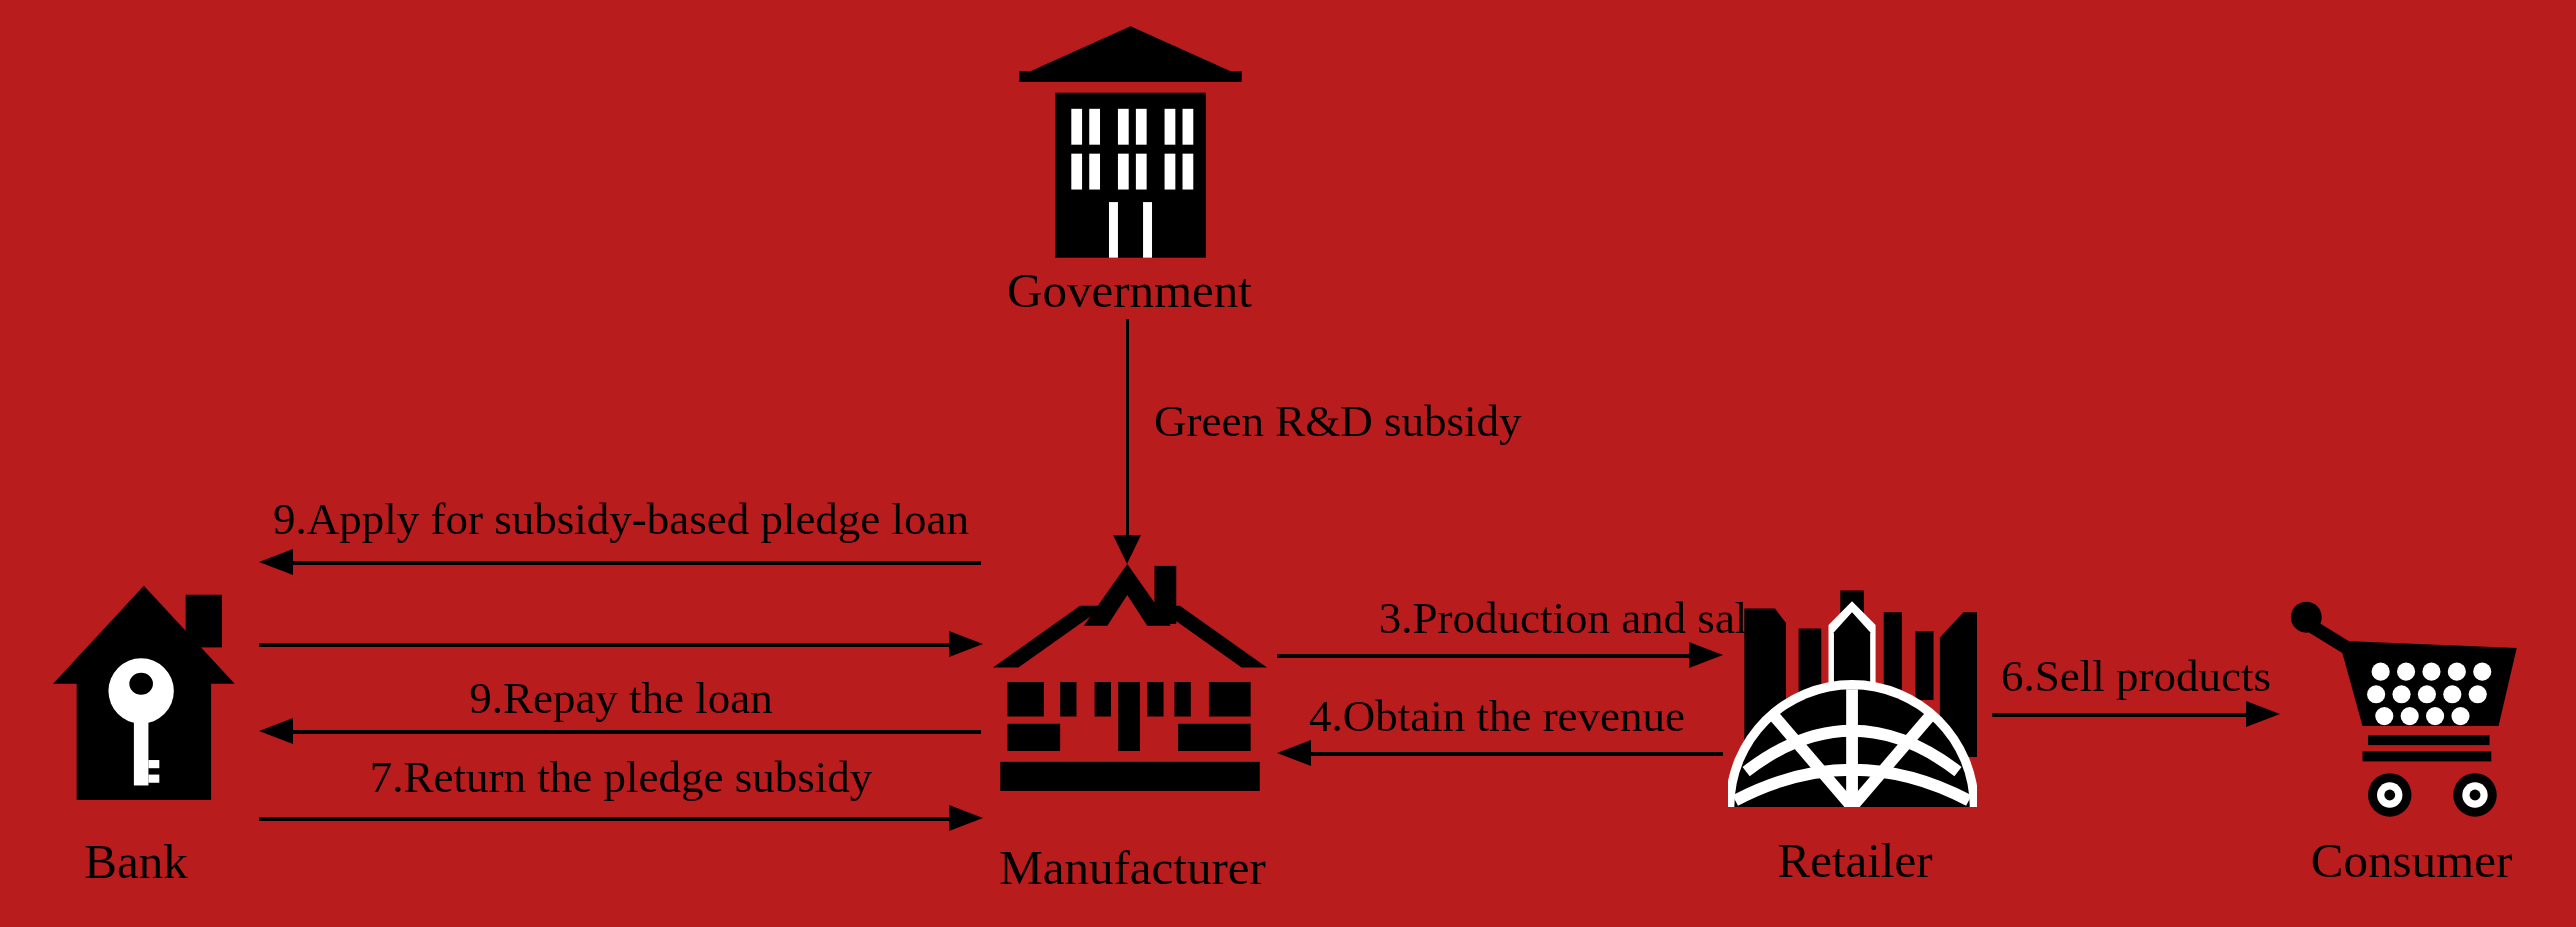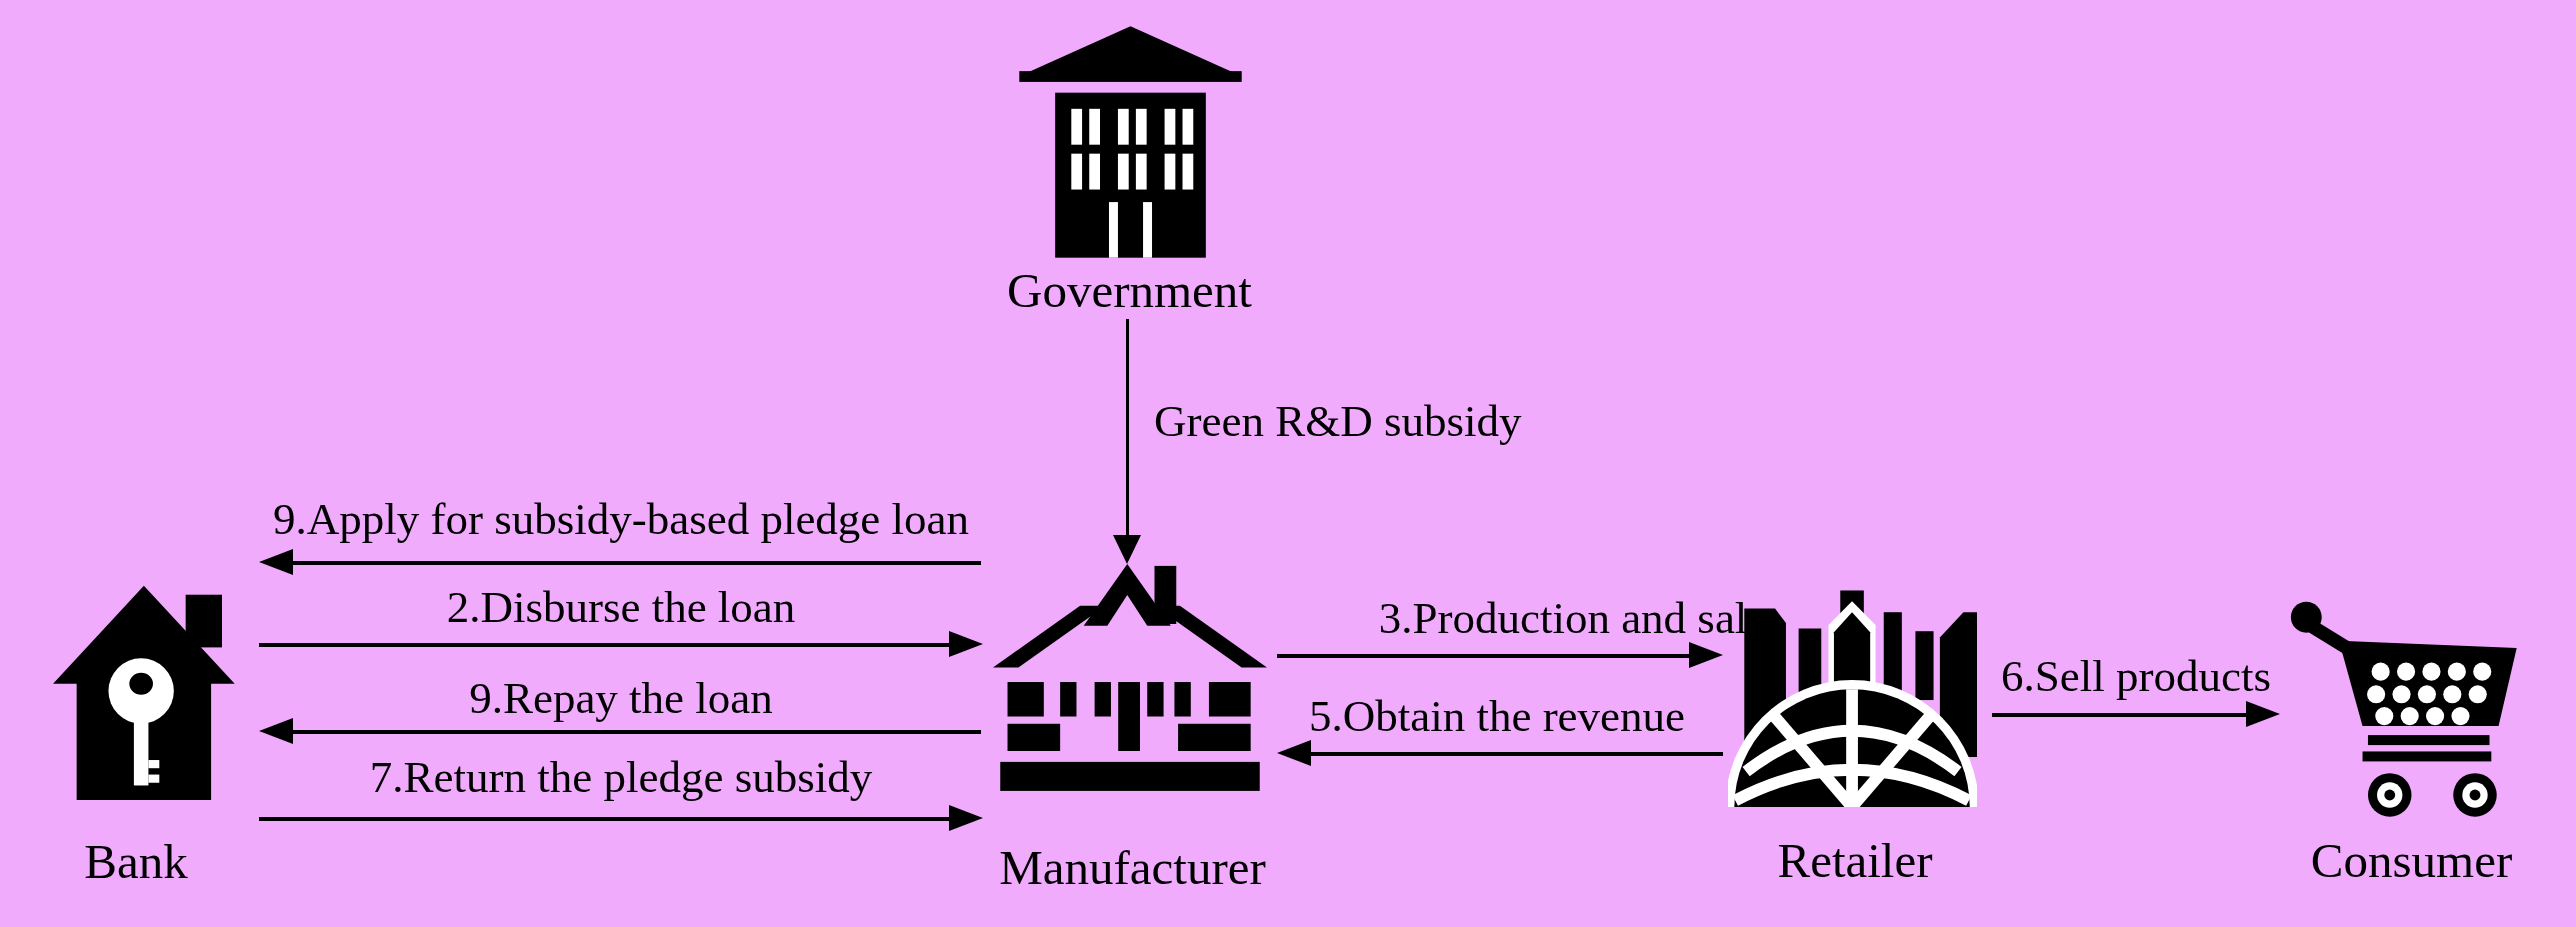--- a/index.html
+++ b/index.html
@@ -1,17 +1,17 @@
 <!DOCTYPE html>
 <html style="font-size:14.5px"><head>
 <meta charset="utf-8">
 <style>
   html,body { margin:0; padding:0; background:#ffffff; }
   .stage {
-    position:relative; width:2576px; height:928px; background:#f0abfc;
+    position:relative; width:2576px; height:928px; background:#b91c1c;
     font-family:"Liberation Serif","DejaVu Serif",serif; color:#000;
     overflow:hidden;
   }
   .flabel { position:absolute; font-size:45px; line-height:51px; white-space:nowrap; }
   .flabel.centered { text-align:center; }
   .elabel { position:absolute; font-size:49px; line-height:54px; white-space:nowrap; text-align:center; }
   .hline { position:absolute; height:3.6px; background:#000; }
   .vline { position:absolute; width:2.7px; background:#000; }
   .ah { position:absolute; width:0; height:0; }
   .ah-right { border-top:13.6px solid transparent; border-bottom:13.6px solid transparent; border-left:34px solid #000; }
@@ -144,37 +144,36 @@
         <circle cx="206" cy="226" r="14" fill="#fff"></circle>
         <circle cx="206" cy="226" r="6" fill="#000"></circle>
     </svg>
   </div>
   <div class="elabel" style="left:2288px; width:247px; top:834px;">Consumer</div>
 
   <div class="flabel centered" style="left:259px; width:724px; top:494px;">9.Apply for subsidy-based pledge loan</div>
   <div class="ah ah-left" style="left:259px; top:549px;"></div>
   <div class="hline" style="left:289px; top:561px; width:692px;"></div>
 
-  <div class="flabel centered" style="left:259px; width:724px; top:582px;">2.Disburse the loan</div>
   <div class="hline" style="left:259px; top:643px; width:692px;"></div>
   <div class="ah ah-right" style="left:949px; top:631px;"></div>
 
   <div class="flabel centered" style="left:259px; width:724px; top:673px;">9.Repay the loan</div>
   <div class="ah ah-left" style="left:259px; top:718px;"></div>
   <div class="hline" style="left:289px; top:730px; width:692px;"></div>
 
   <div class="flabel centered" style="left:259px; width:724px; top:752px;">7.Return the pledge subsidy</div>
   <div class="hline" style="left:259px; top:817px; width:692px;"></div>
   <div class="ah ah-right" style="left:949px; top:805px;"></div>
 
   <div class="flabel centered" style="left:1346px; width:454px; top:593px;">3.Production and sale</div>
   <div class="hline" style="left:1277px; top:654px; width:414px;"></div>
   <div class="ah ah-right" style="left:1689px; top:642px;"></div>
 
-  <div class="flabel centered" style="left:1270px; width:454px; top:691px;">5.Obtain the revenue</div>
+  <div class="flabel centered" style="left:1270px; width:454px; top:691px;">4.Obtain the revenue</div>
   <div class="ah ah-left" style="left:1277px; top:740px;"></div>
   <div class="hline" style="left:1308px; top:752px; width:415px;"></div>
 
   <div class="flabel centered" style="left:1992px; width:288px; top:651px;">6.Sell products</div>
   <div class="hline" style="left:1992px; top:713px; width:256px;"></div>
   <div class="ah ah-right" style="left:2246px; top:701px;"></div>
 
 </div>
 
 

